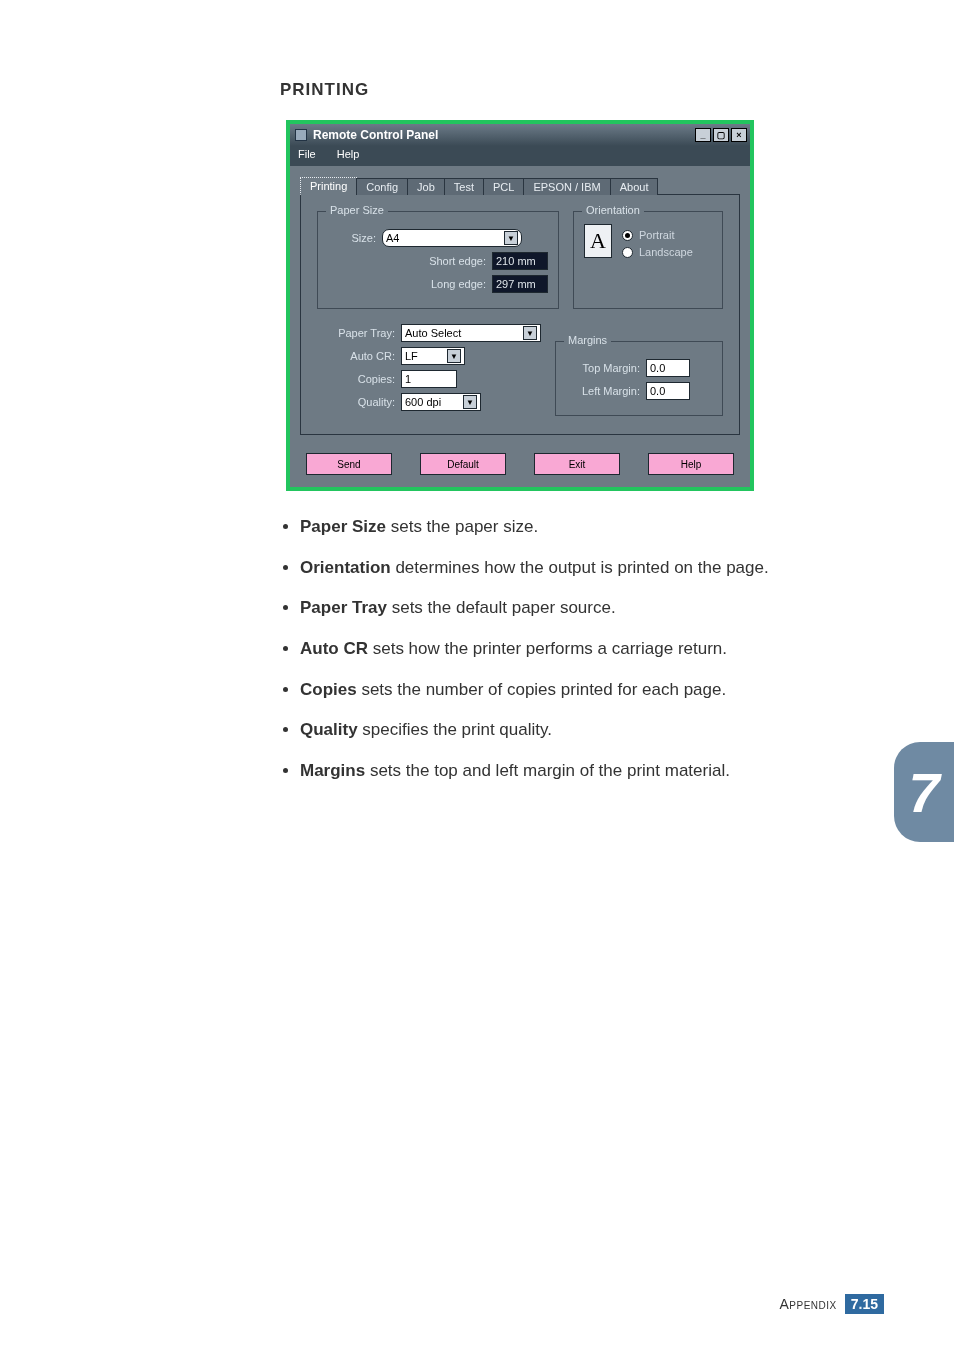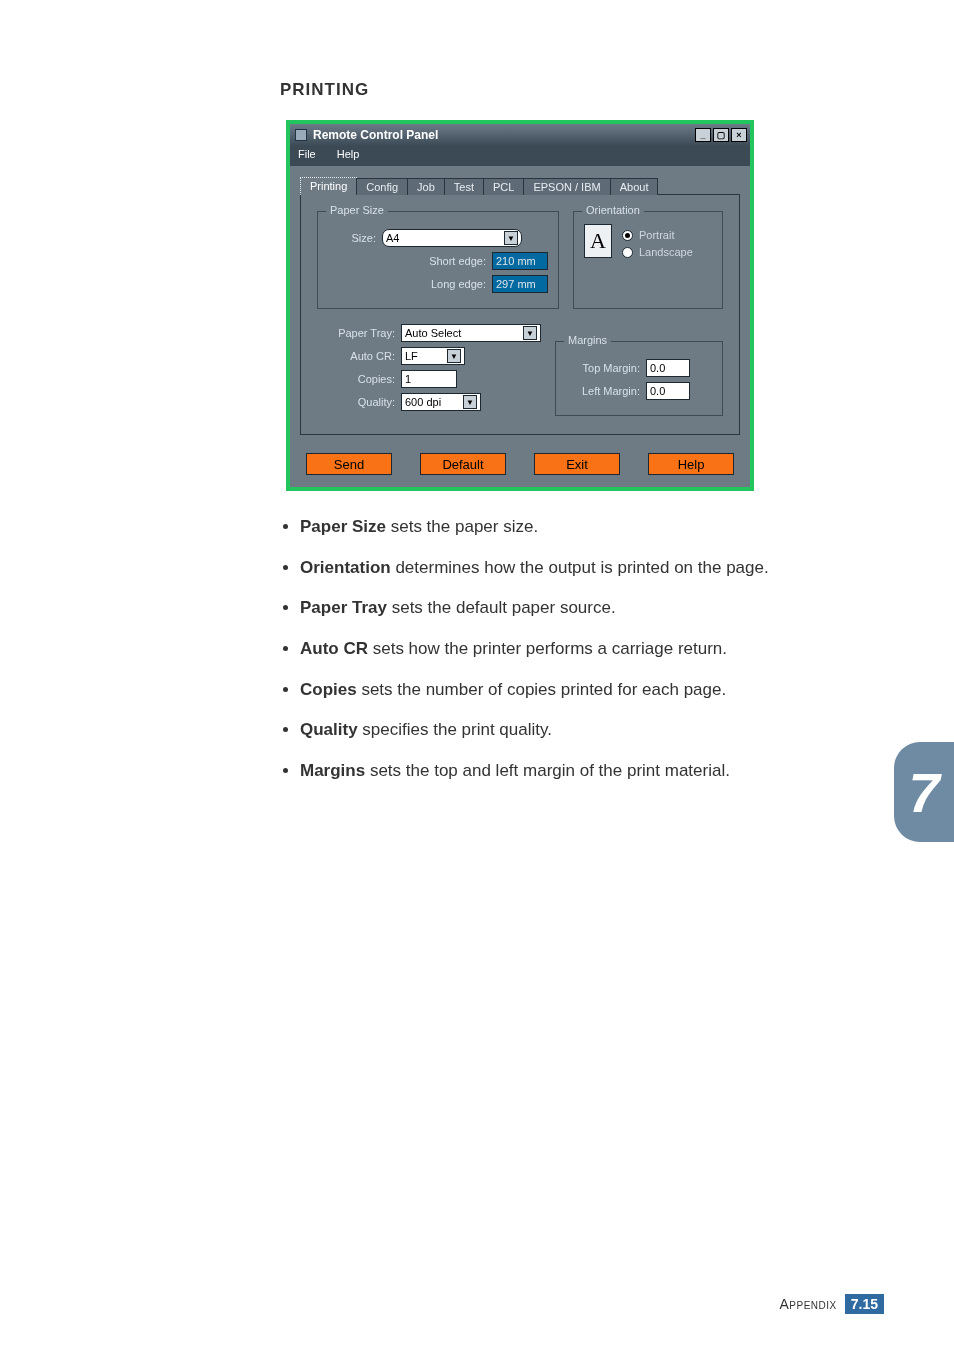--- a/index.html
+++ b/index.html
@@ -61,27 +61,27 @@
   }
   .groupbox .legend {
     position:absolute; top:-8px; left:8px; background:#6e7a84; padding:0 4px; color:#d8e1e8;
   }
   .row { display:flex; align-items:center; gap:6px; margin:5px 0; }
   .lbl { color:#d8e1e8; text-align:right; }
   .inp, .sel {
     background:#fff; color:#000; border:1px solid #1e2830; height:18px; padding:0 3px;
     font-family:inherit; font-size:11px;
   }
-  .inp[disabled] { background:#0369a1; color:#dfe5ea; }
+  .inp[disabled] { background:#0f172a; color:#dfe5ea; }
   .sel { display:inline-flex; align-items:center; justify-content:space-between; }
   .sel .arrow { width:14px; height:14px; background:#c8d0d8; border:1px solid #1e2830;
     display:flex; align-items:center; justify-content:center; font-size:8px; margin-left:4px;}
   .dialog-btn {
-    width:86px; height:22px; background:#f97316; border:1px solid #1e2830;
-    color:#000; font-size:13px; display:inline-flex; align-items:center; justify-content:center;
+    width:86px; height:22px; background:#f9a8d4; border:1px solid #1e2830;
+    color:#000; font-size:10px; display:inline-flex; align-items:center; justify-content:center;
   }
   .btn-row { display:flex; justify-content:space-between; margin-top:18px; padding:0 6px;}
   .radio { width:11px; height:11px; border:1px solid #1e2830; border-radius:50%;
     background:#fff; display:inline-flex; align-items:center; justify-content:center;}
   .radio.checked::after { content:""; width:5px; height:5px; background:#000; border-radius:50%; }
   .orient-icon { width:28px; height:34px; background:#eef1f4; border:1px solid #1e2830;
     display:flex; align-items:center; justify-content:center; font-family:"Times New Roman",serif;
     font-size:22px; color:#000; }
 
   

